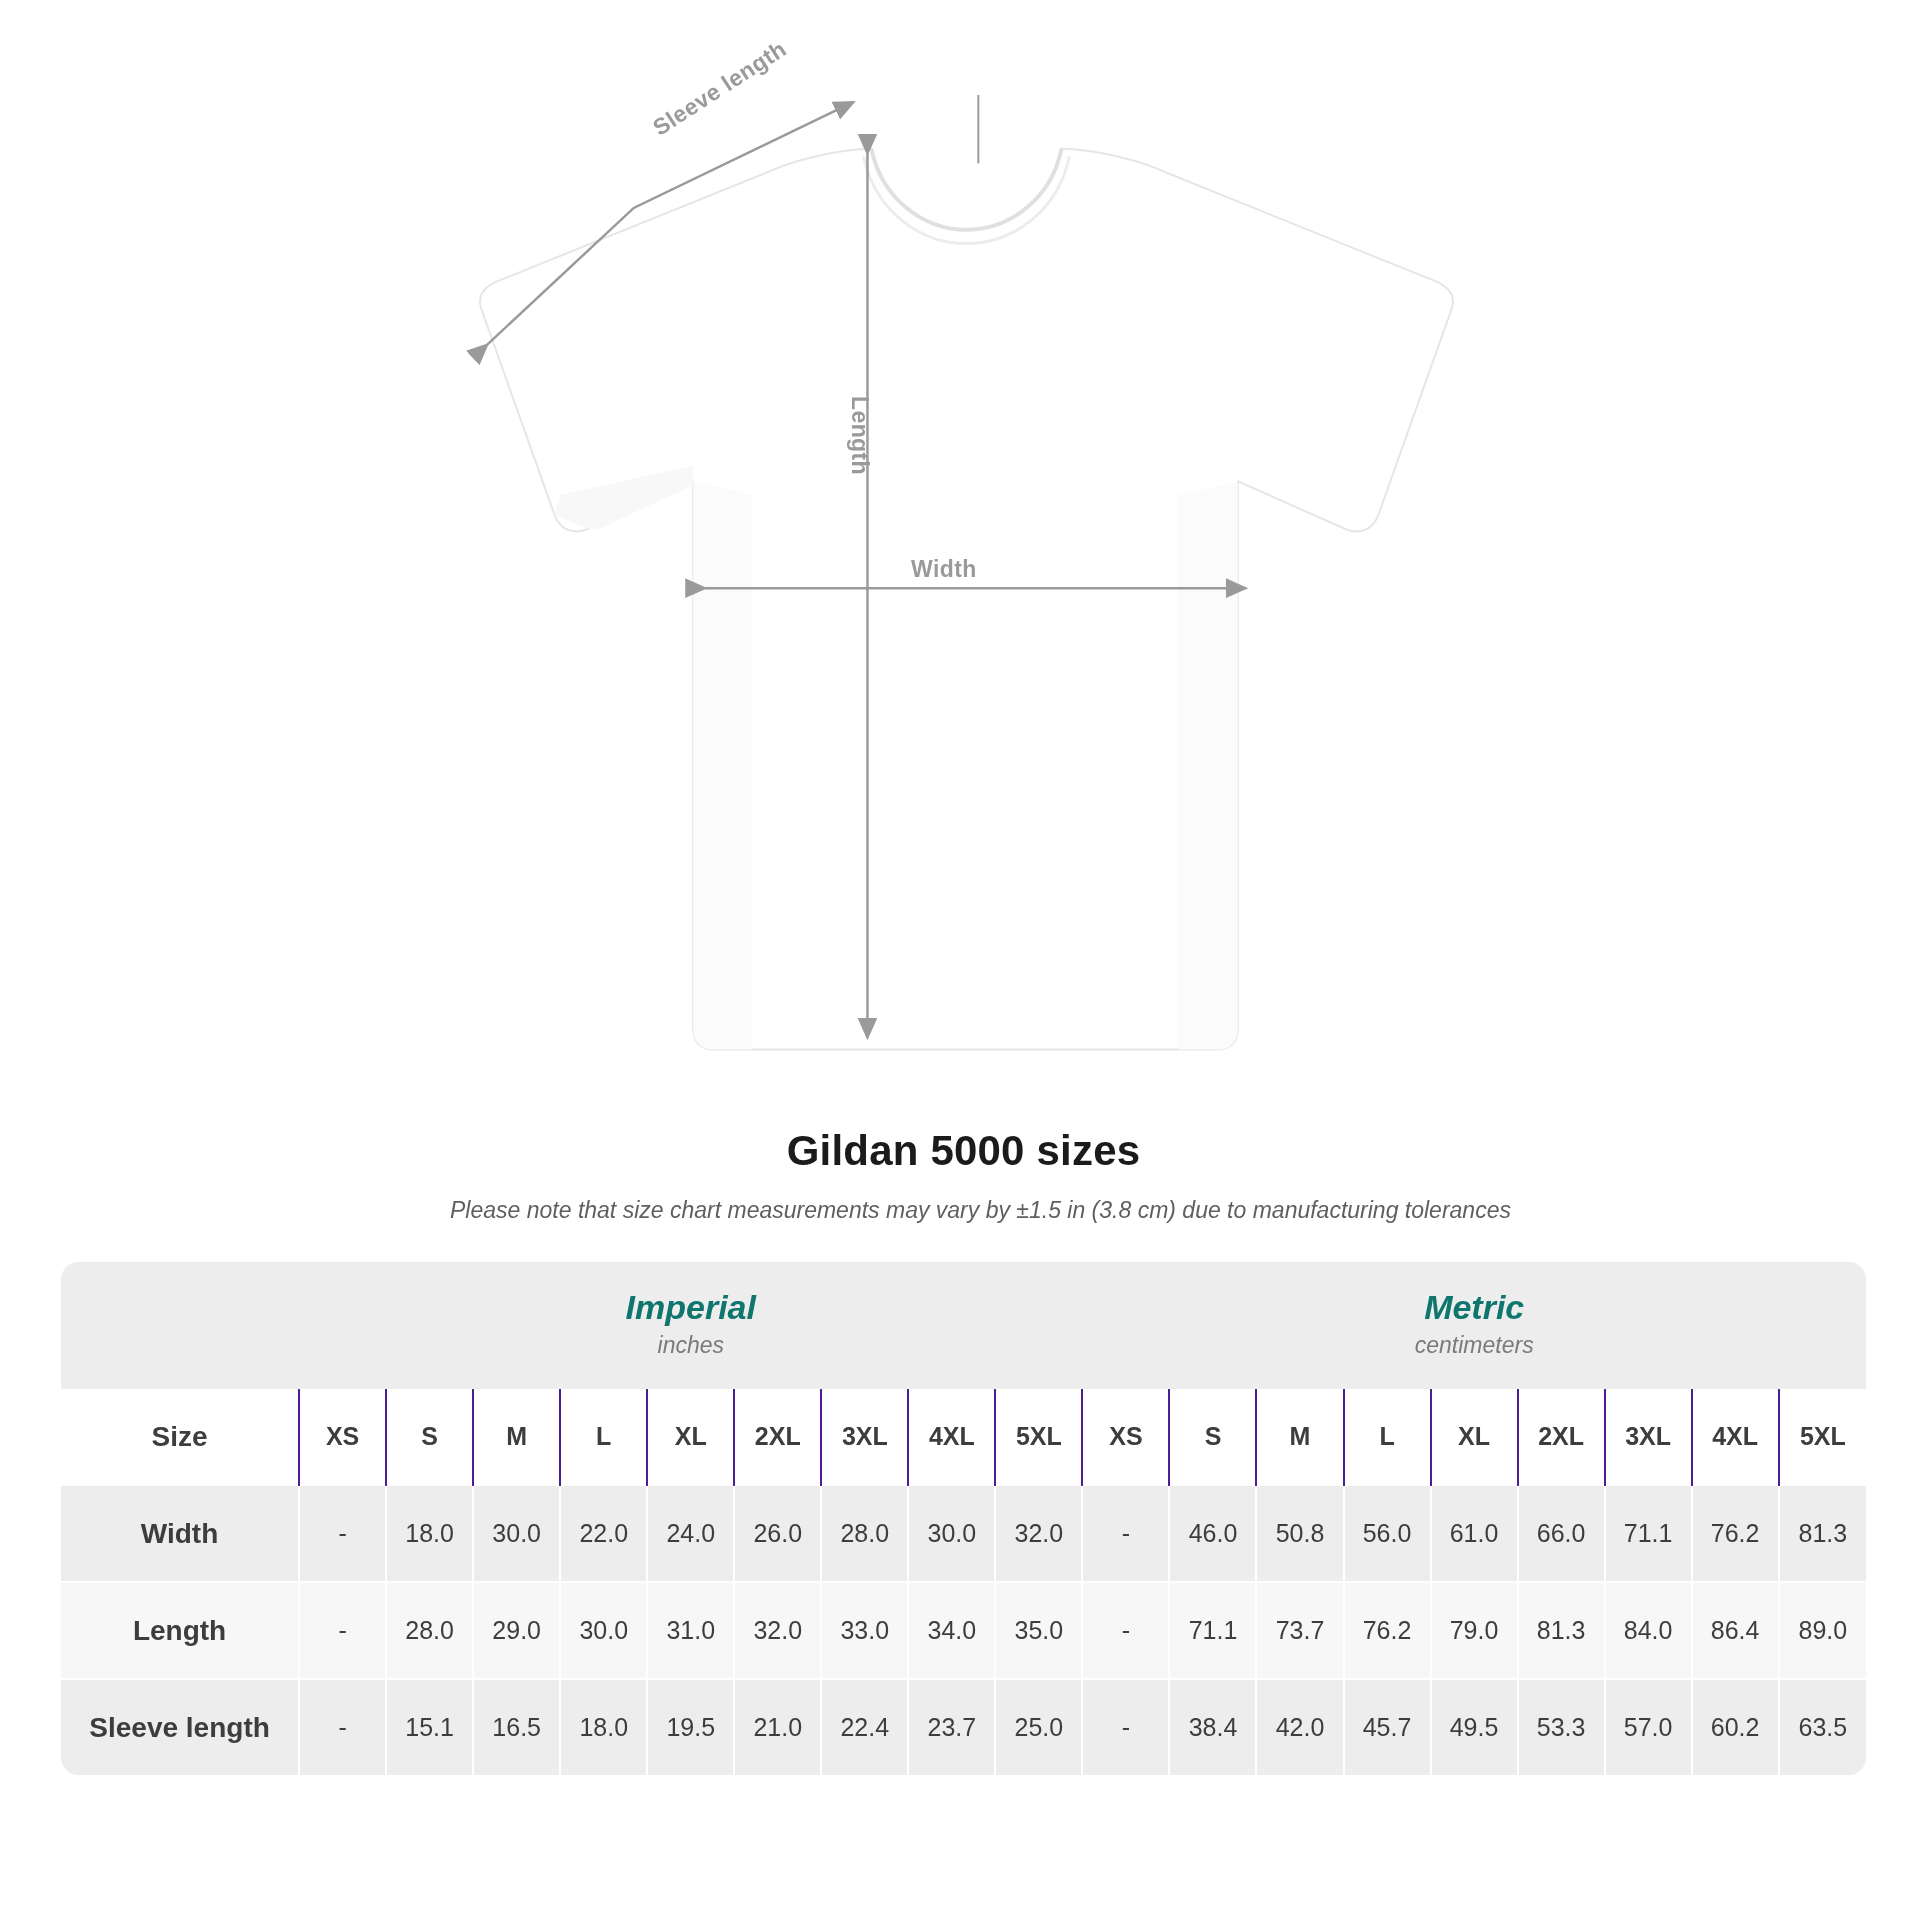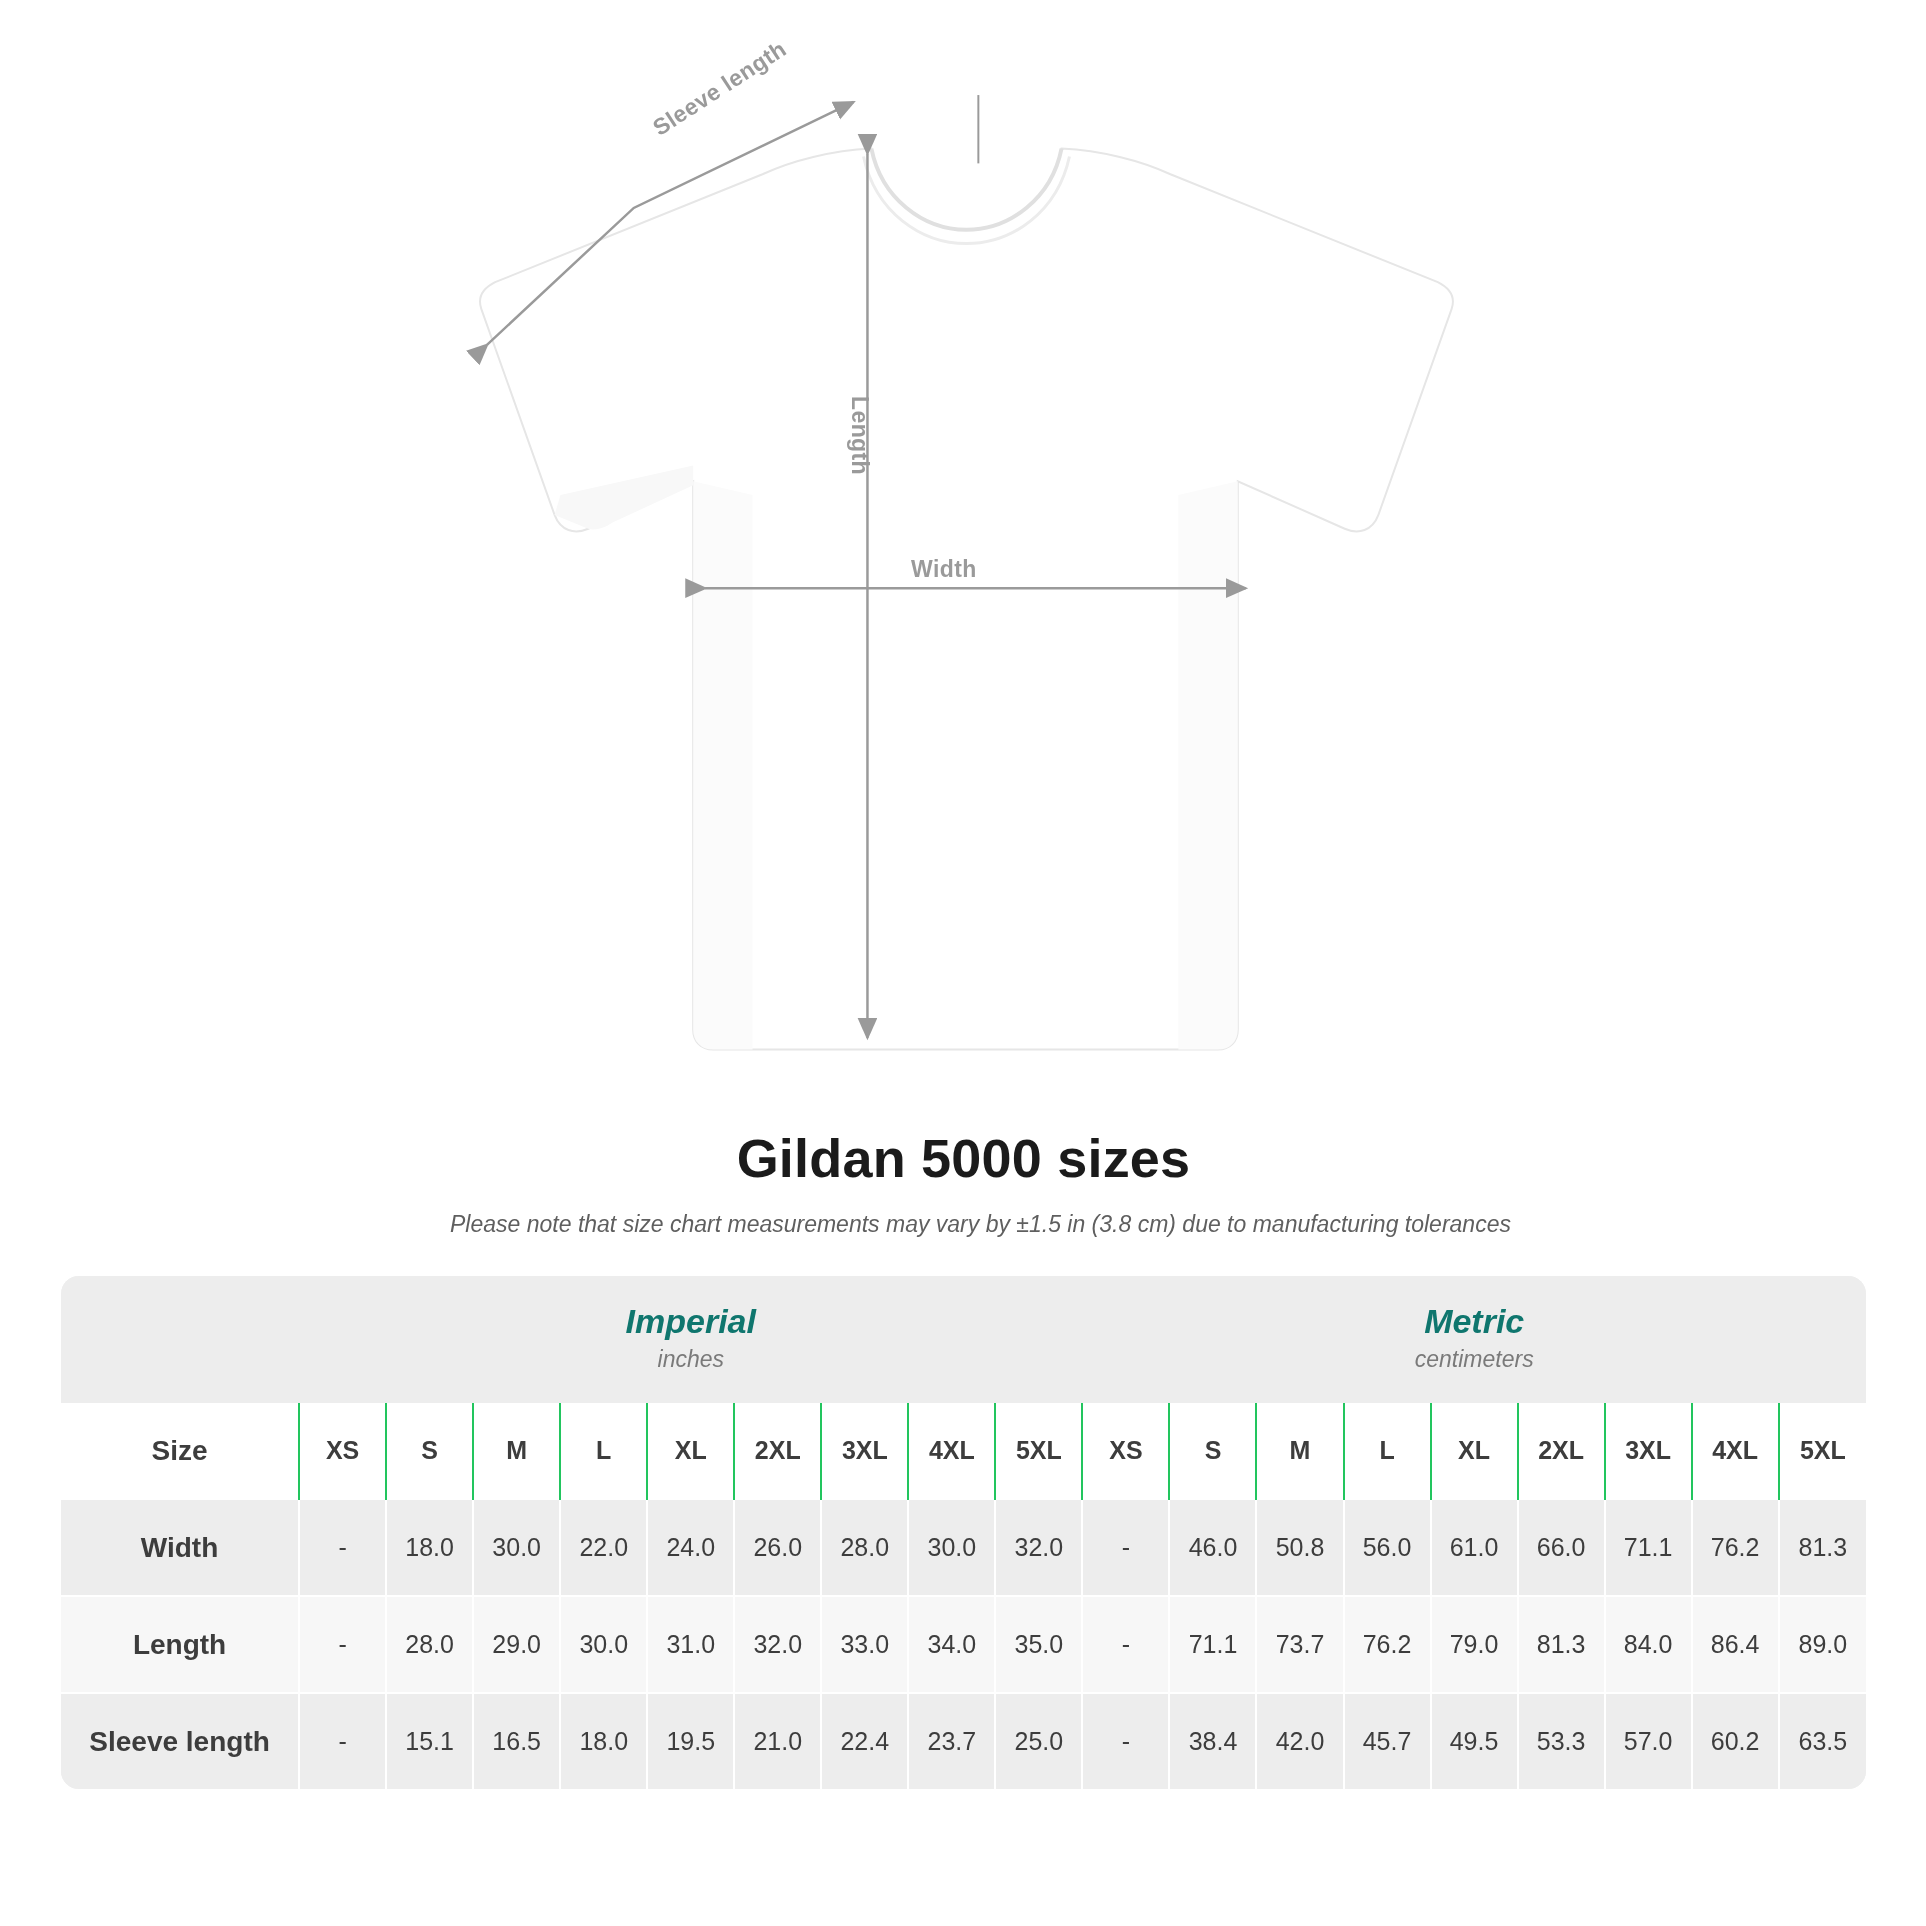--- a/index.html
+++ b/index.html
@@ -56,21 +56,21 @@
     left: 911px;
     top: 556px;
   }
 
   
   .title-block {
     text-align: center;
     margin-top: 18px;
   }
   .chart-title {
-    font-size: 54px;
+    font-size: 42px;
     font-weight: bold;
     color: #1b1b1b;
     margin: 14px;
     letter-spacing: 0.2px;
   }
   .chart-note {
     font-size: 23px;
     font-style: italic;
     color: #5f5f5f;
     margin-top: 22px;
@@ -113,21 +113,21 @@
     font-style: italic;
     color: #7a7a7a;
     line-height: 1.6;
   }
   .hdr-row td {
     background: #ffffff;
     height: 95px;
     font-weight: bold;
     color: #4a4a4a;
     font-size: 26px;
-    border-right: 2px solid #22c55e;
+    border-right: 2px solid #4c1d95;
   }
   .hdr-row td:last-child { border-right: none; }
   .hdr-row td.row-title-cell {
     font-size: 28px;
     color: #3d3d3d;
   }
   .data-row td {
     height: 95px;
     border-right: 2px solid #ffffff;
     border-top: 2px solid #ffffff;

